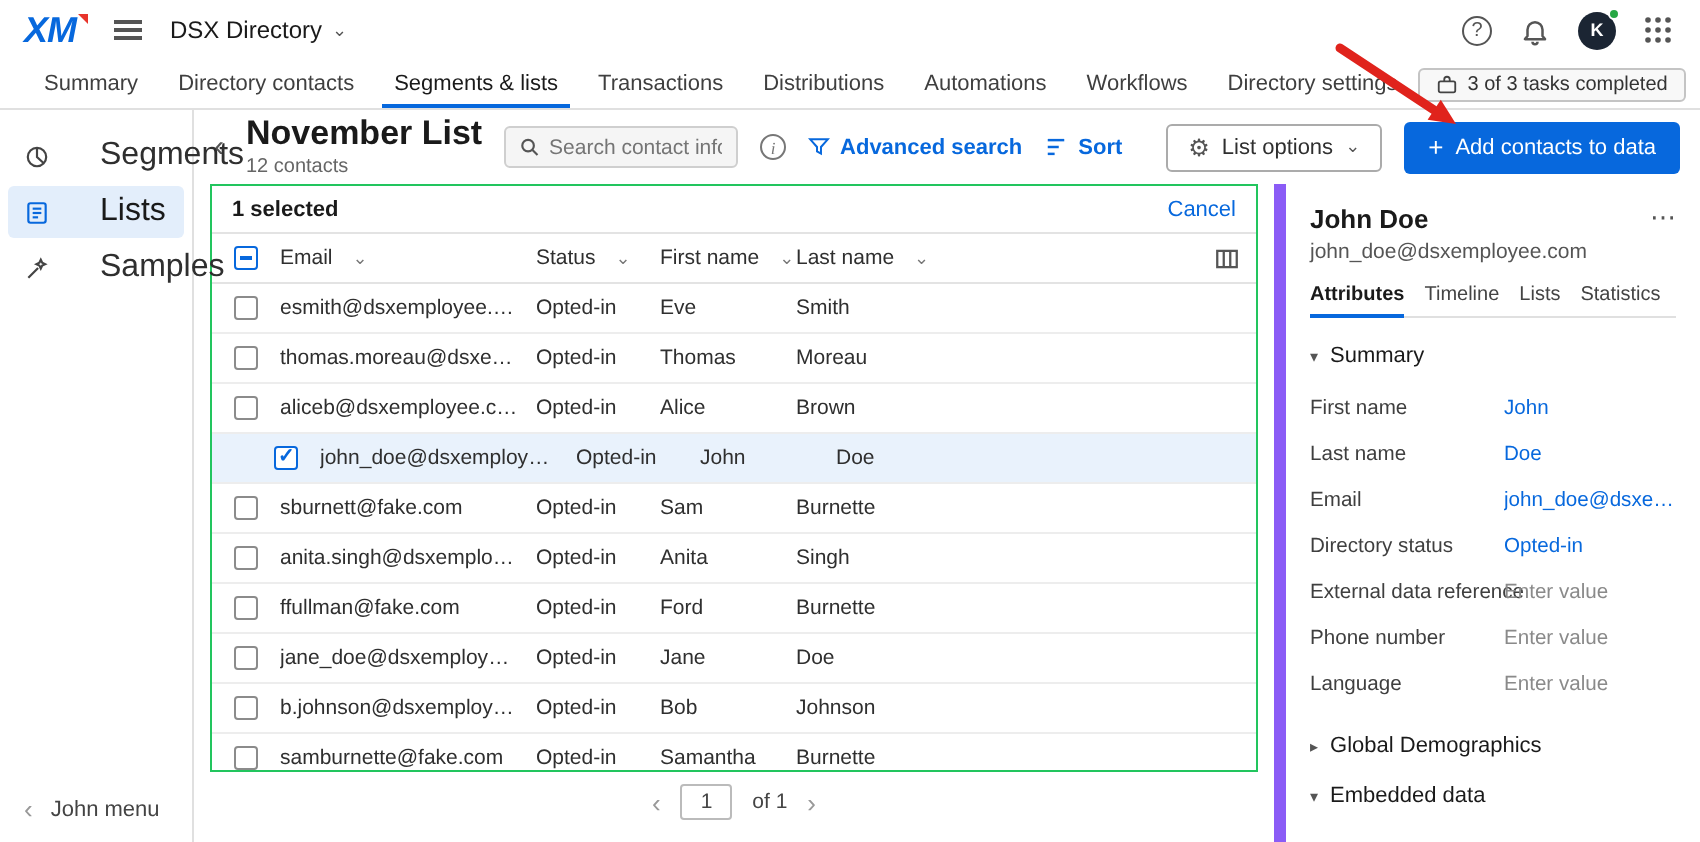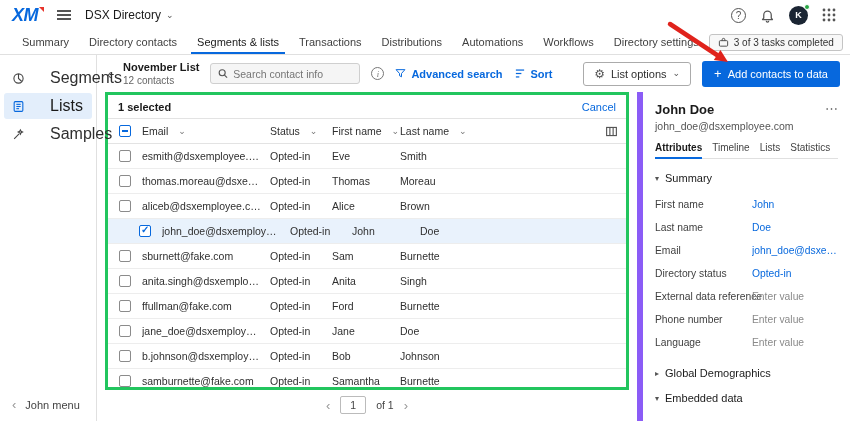--- a/index.html
+++ b/index.html
@@ -33,36 +33,36 @@
   .side-item { height: 26px; display: flex; align-items: center; gap: 24px; padding-left: 7px; font-size: 16px; color: #2f2f2f; margin: 0 4px 2px 4px; border-radius: 3px; cursor: pointer; white-space: nowrap; }
   .side-item.active { background: #e3eefb; color: #1a1a1a; }
   .side-icon { width: 15px; display: flex; justify-content: center; flex-shrink: 0; }
   .hide-menu { position: absolute; bottom: 10px; left: 12px; font-size: 11px; color: #444; display: flex; gap: 9px; align-items: center; cursor: pointer; }
   .main { flex: 1; display: flex; flex-direction: column; min-width: 0; }
 
   
   .toolbar { height: 37px; display: flex; align-items: center; padding: 0 10px; gap: 11px; flex-shrink: 0; }
   .back-btn { font-size: 15px; color: #555; cursor: pointer; line-height: 1; }
   .list-title { line-height: 1.1; white-space: nowrap; }
-  .list-title .t { font-size: 11px; font-weight: bold; color: #1a1a1a; }
+  .list-title .t { font-size: 17px; font-weight: bold; color: #1a1a1a; }
   .list-title .s { font-size: 10px; color: #666; margin-top: 2px; }
   .searchbox { width: 150px; height: 21px; background: #f5f5f5; border: 1px solid #cfcfcf; border-radius: 3px; display: flex; align-items: center; gap: 5px; padding: 0 7px; }
   .searchbox input { border: none; background: transparent; outline: none; font-size: 10.5px; width: 100%; font-family: inherit; color: #333; }
   .info-icon { width: 13px; height: 13px; border: 1px solid #777; border-radius: 50%; font-size: 8.5px; display: flex; align-items: center; justify-content: center; color: #777; font-family: "Liberation Serif", serif; font-style: italic; cursor: pointer; flex-shrink: 0; }
   .link-action { display: flex; align-items: center; gap: 5px; color: #0768dd; font-size: 11px; cursor: pointer; white-space: nowrap; font-weight: bold; }
   .toolbar-spacer { flex: 1; }
   .btn-secondary { display: flex; align-items: center; gap: 6px; border: 1px solid #ababab; border-radius: 3px; height: 24px; padding: 0 10px; font-size: 11px; color: #2f2f2f; background: #fff; cursor: pointer; white-space: nowrap; }
   .gear-glyph { font-size: 12px; color: #555; line-height: 1; }
   .btn-primary { display: flex; align-items: center; gap: 6px; background: #0768dd; color: #fff; border-radius: 3px; height: 26px; padding: 0 12px; font-size: 11px; cursor: pointer; white-space: nowrap; }
   .plus-glyph { font-size: 13px; line-height: 1; }
 
   
   .body-split { flex: 1; display: flex; min-height: 0; }
   .table-area { flex: 1; min-width: 0; padding: 0 8px; display: flex; flex-direction: column; }
-  .table-card { border: 3px solid #22c55e; background: #fff; }
+  .table-card { border: 1px solid #22c55e; background: #fff; }
   .sel-bar { height: 24px; display: flex; align-items: center; justify-content: space-between; padding: 0 10px; border-bottom: 1px solid #e3e3e3; font-size: 11px; }
   .sel-text { font-weight: bold; color: #1a1a1a; }
   .cancel-link { color: #0768dd; cursor: pointer; }
   .thead { display: flex; align-items: center; height: 25px; border-bottom: 1px solid #e3e3e3; font-size: 10.5px; color: #2f2f2f; }
   .hcell { display: flex; align-items: center; gap: 10px; white-space: nowrap; }
   .hchev { color: #777; font-size: 9px; }
   .col-check { width: 34px; display: flex; justify-content: center; flex-shrink: 0; }
   .col-email { width: 128px; flex-shrink: 0; }
   .col-status { width: 62px; flex-shrink: 0; }
   .col-first { width: 68px; flex-shrink: 0; }

